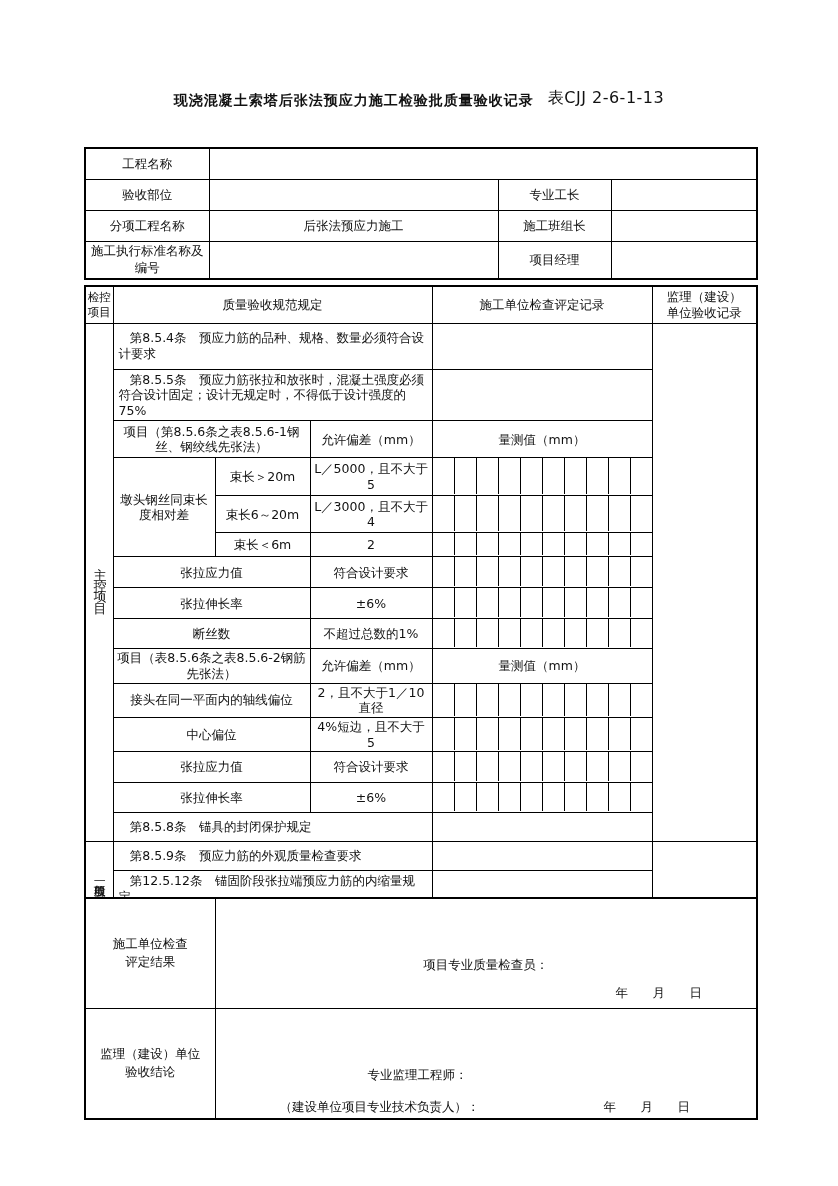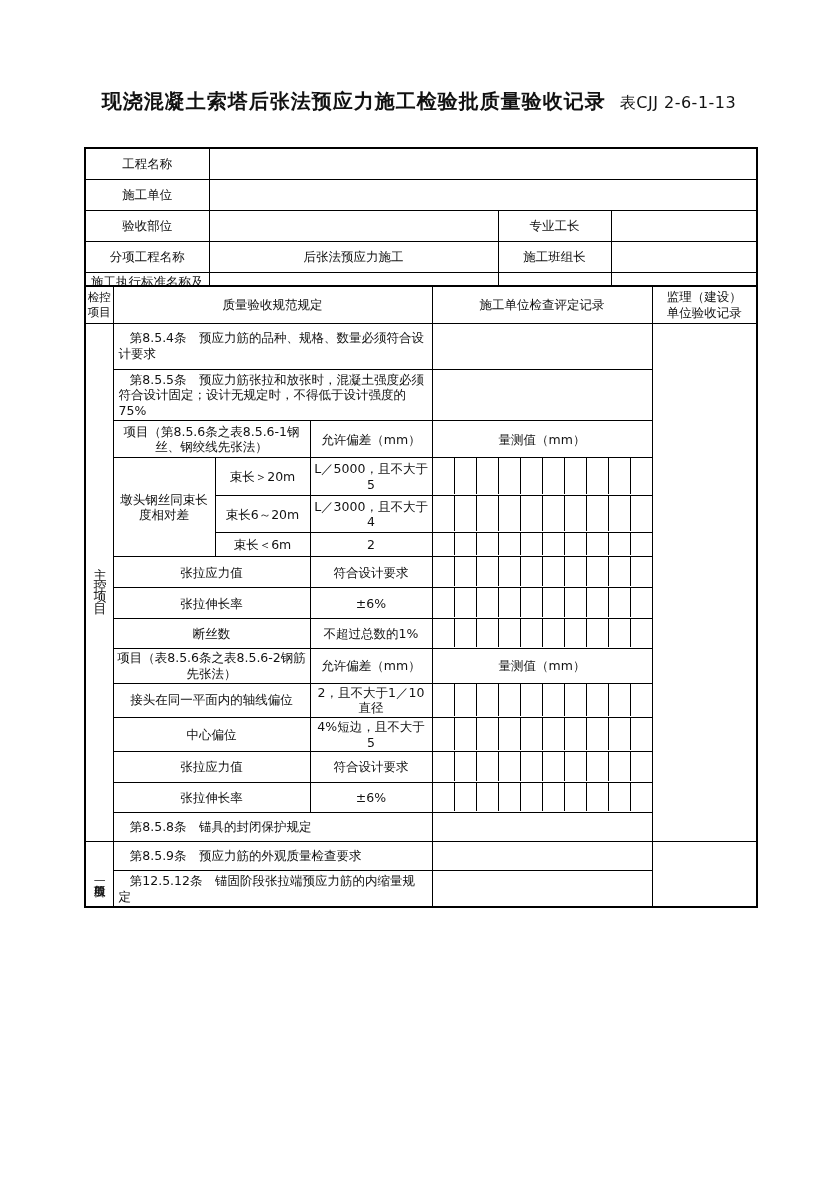--- a/index.html
+++ b/index.html
@@ -4,21 +4,21 @@
 <style>
   html,body{margin:0;padding:0;background:#fff;}
   body{width:838px;height:1186px;position:relative;
        font-family:"DejaVu Sans","Liberation Sans",sans-serif;
        color:#111;-webkit-font-smoothing:none;}
   .sheet{position:absolute;inset:0;background:#fff;}
 
   
   .title-row{position:absolute;top:88px;left:0;width:100%;
              display:flex;justify-content:center;align-items:flex-end;gap:14px;}
-  .title-row h1{margin:0;font-size:20px;font-weight:bold;letter-spacing:1px;}
+  .title-row h1{margin:0;font-size:14px;font-weight:bold;letter-spacing:1px;}
   .form-code{font-size:16px;padding-bottom:1px;letter-spacing:0.5px;}
 
   
   table{border-collapse:collapse;table-layout:fixed;background:#fff;}
   td{border:1px solid #000;font-size:12.5px;overflow:hidden;
      vertical-align:middle;padding:1px 3px;}
   table.bordered{border:2px solid #000;}
   .c{text-align:center;}
   .prewrap{white-space:pre-line;}
 
@@ -67,24 +67,20 @@
         <col style="width:289px">
         <col style="width:113px">
         <col style="width:146px">
       </colgroup>
     <tbody>
         <tr style="height:29px">
       <td>工程名称</td>
       <td colspan="3"></td>
     </tr>
     <tr style="height:29px">
-      <td>施工单位</td>
-      <td colspan="3"></td>
-    </tr>
-    <tr style="height:29px">
       <td>验收部位</td>
       <td></td>
       <td>专业工长</td>
       <td></td>
     </tr>
     <tr style="height:29px">
       <td>分项工程名称</td>
       <td>后张法预应力施工</td>
       <td>施工班组长</td>
       <td></td>
@@ -335,14 +331,39 @@
       <td></td>
       <td rowspan="2"></td>
     </tr>
     <tr style="height:28px">
       <td class="spec" colspan="3">第12.5.12条　锚固阶段张拉端预应力筋的内缩量规定</td>
       <td></td>
     </tr>
   </tbody>
     </table>
 
+  <table class="footer-table bordered">
+    <colgroup>
+        <col style="width:130px">
+        <col style="width:542px">
+      </colgroup>
+    <tbody>
+        <tr style="height:110px">
+      <td class="f-label prewrap">施工单位检查
+评定结果</td>
+      <td class="f-content">
+        <div class="abs inspector-line">项目专业质量检查员：</div>
+        <div class="abs date-1">年　月　日</div>
+      </td>
+    </tr>
+    <tr style="height:111px">
+      <td class="f-label prewrap">监理（建设）单位
+验收结论</td>
+      <td class="f-content">
+        <div class="abs engineer-line">专业监理工程师：</div>
+        <div class="abs tech-line">（建设单位项目专业技术负责人）：</div>
+        <div class="abs date-2">年　月　日</div>
+      </td>
+    </tr>
+  </tbody>
+    </table>
 
 </div>
 
 </body></html>

